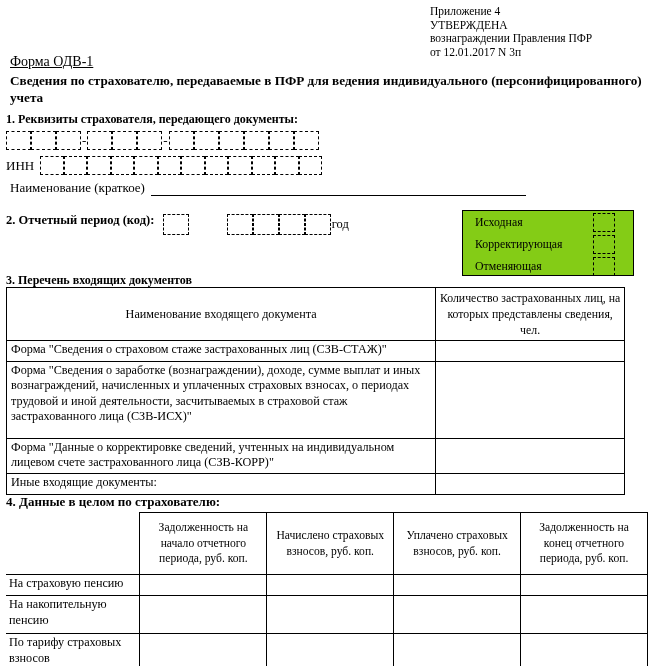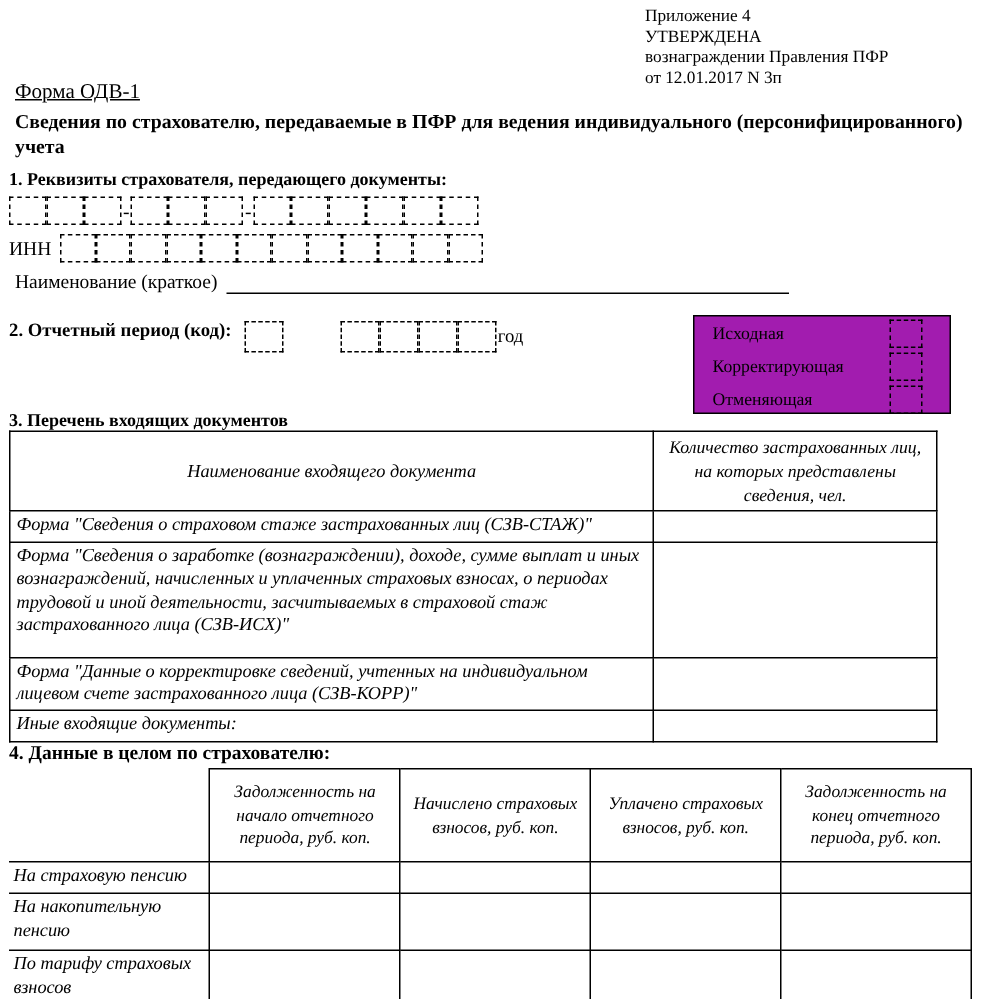--- a/index.html
+++ b/index.html
@@ -133,21 +133,21 @@
 
   
   .type-box {
     position: absolute;
     left: 462px;
     top: 210px;
     width: 172px;
     height: 66px;
     border: 1.3px solid #000;
     box-sizing: border-box;
-    background: #a21caf;
+    background: #84cc16;
   }
   .type-row {
     position: relative;
     height: 22px;
     display: flex;
     align-items: center;
   }
   .type-label {
     font-size: 11.8px;
     margin-left: 12px;
@@ -167,21 +167,20 @@
   table {
     border-collapse: collapse;
     position: absolute;
     background: #fff;
   }
   table td, table th {
     border: 1px solid #000;
     box-sizing: border-box;
     font-weight: normal;
     vertical-align: top;
-    font-style: italic;
   }
 
   
   #docs-table {
     left: 6px;
     top: 287px;
     width: 619px;
   }
   #docs-table th.doc-name-head {
     text-align: center;

